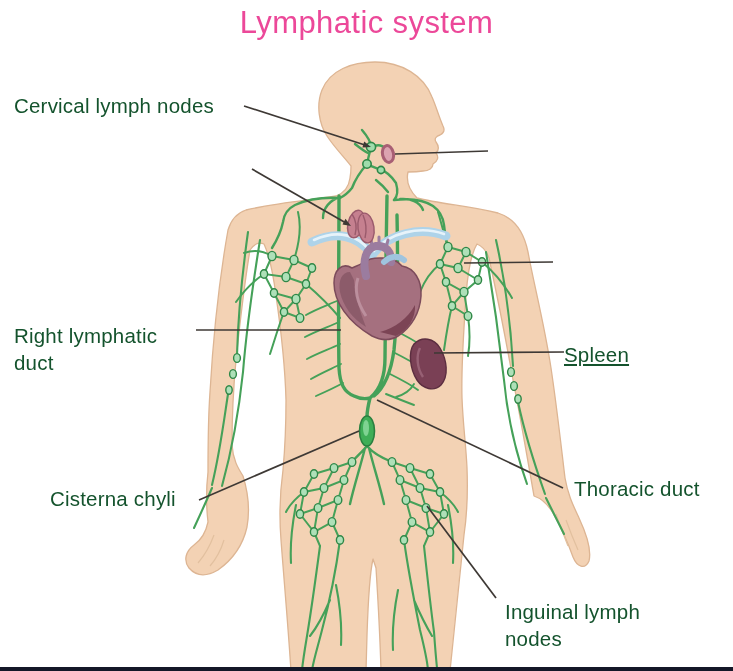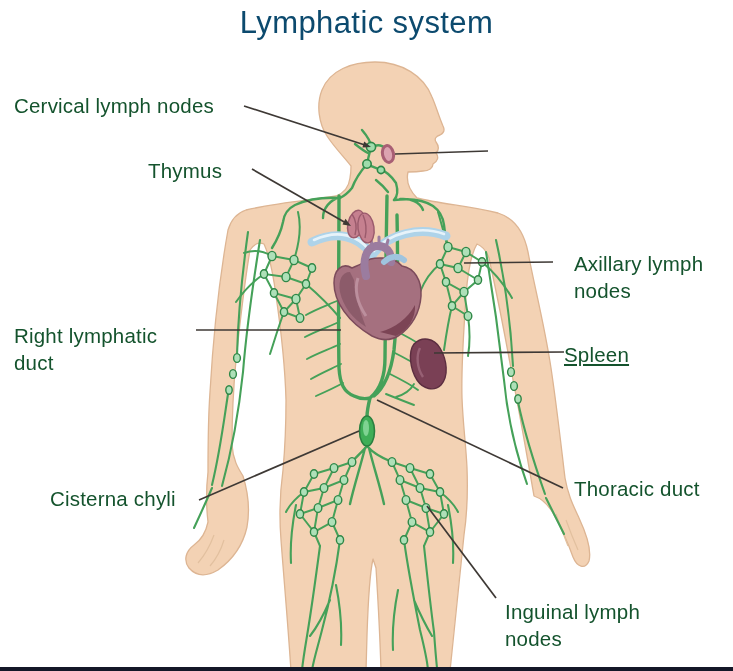--- a/index.html
+++ b/index.html
@@ -2,21 +2,21 @@
 <html><head>
 <meta charset="utf-8">
 <style>
   html,body{margin:0;padding:0;background:#fff;}
   .stage{
     position:relative;width:733px;height:671px;background:#ffffff;overflow:hidden;
     font-family:"Liberation Sans", sans-serif;
   }
   .title{
     position:absolute;top:5px;left:0;width:100%;text-align:center;
-    font-size:31px;font-weight:400;color:#0c4a6e;letter-spacing:.4px;
+    font-size:31px;font-weight:400;color:#ec4899;letter-spacing:.4px;
   }
   .label{
     position:absolute;font-size:20.5px;line-height:1.34;color:#14532d;letter-spacing:.2px;
   }
   .lbl-cervical{left:14px;top:92px;}
   .lbl-thymus{left:148px;top:157px;}
   .lbl-tonsil{left:495px;top:139px;}
   .lbl-axillary{left:574px;top:250px;width:152px;}
   .lbl-rduct{left:14px;top:309px;width:178px;margin-top:13px;}
   .lbl-spleen{left:564px;top:341px;text-decoration:underline;}
@@ -297,22 +297,20 @@
       <path d="M377,400 L563,488"></path>
       <path d="M427,506 L496,598"></path>
       <polygon fill="#3e3935" stroke="none" points="371,147 362.4,147.5 364.2,141.5"></polygon>
       <polygon fill="#3e3935" stroke="none" points="351,226 342.5,224.6 345.5,218.8"></polygon>
     </g>
   </svg>
 
   <div class="title">Lymphatic system</div>
 
   <div class="label lbl-cervical">Cervical lymph nodes</div>
-  <div class="label lbl-thymus">Thymus</div>
-  <div class="label lbl-axillary">Axillary lymph nodes</div>
   <div class="label lbl-rduct">Right lymphatic duct</div>
   <div class="label lbl-spleen">Spleen</div>
   <div class="label lbl-cisterna">Cisterna chyli</div>
   <div class="label lbl-inguinal">Inguinal lymph nodes</div>
   <div class="label lbl-thoracic">Thoracic duct</div>
 
   <div class="footer-bar"></div>
 </div>
 
 </body></html>

